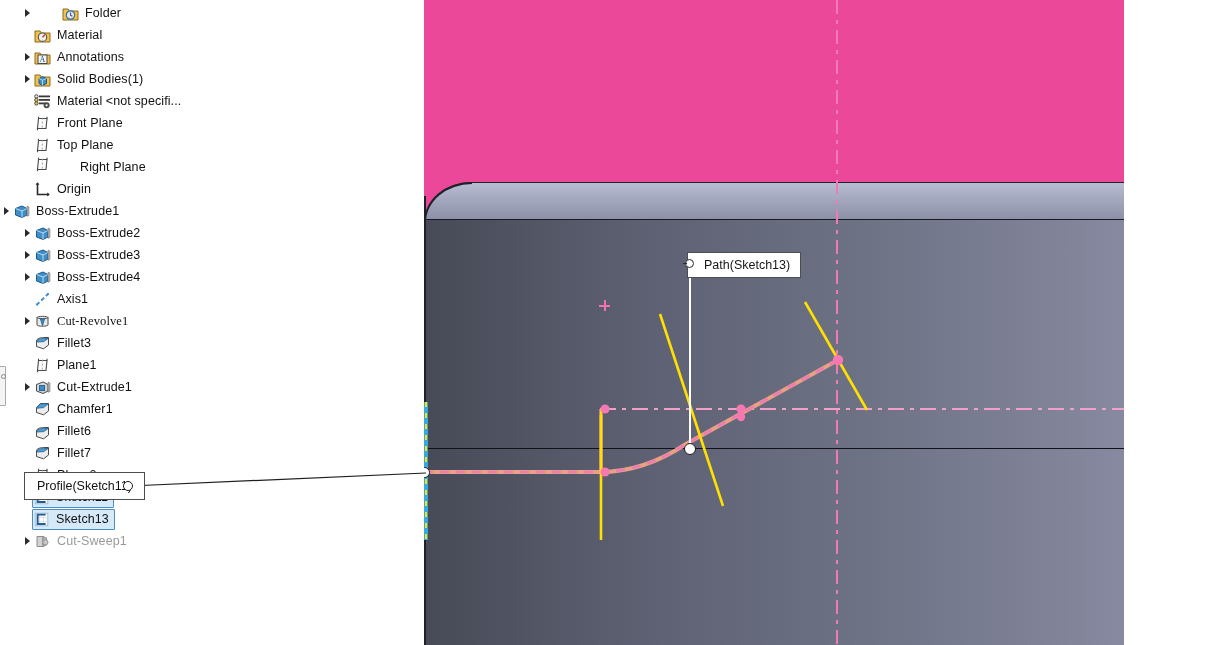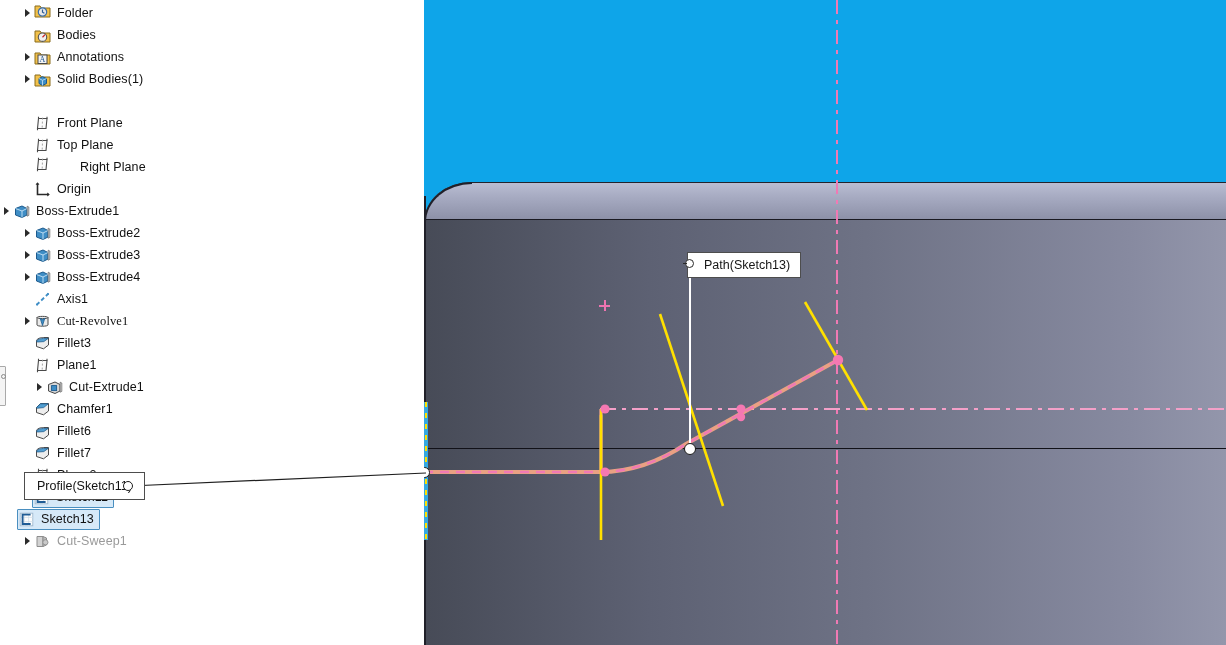--- a/index.html
+++ b/index.html
@@ -87,22 +87,22 @@
     left: 1px; top: 374px;
     width: 5px; height: 5px;
     border-radius: 50%;
     border: 1px solid #8a8a8a;
   }
 
   
   #graphics {
     position: absolute;
     left: 424px; top: 0;
-    width: 802px; height: 645px;
-    background: #0ea5e9;
+    width: 700px; height: 645px;
+    background: #ec4899;
     overflow: hidden;
   }
 
   
   #body-top-band {
     position: absolute;
     left: 1px; top: 182px;
     width: 801px; height: 38px;
     background: linear-gradient(180deg, #b9bdd2 0%, #a7abc2 38%, #8d91a8 100%);
     border-top-left-radius: 46px 38px;
@@ -274,42 +274,42 @@
 </style>
 </head>
 <body>
 
 <div id="app">
 
   <div id="tree-panel">
     <div id="tree-rows">
         <div class="tree-row" style="top: 2px; padding-left: 21px;">
           <span class="expander has-arrow"></span>
-          <span style="display: flex; ">
+          <span style="display: flex; align-items: center; margin-left: 28px;">
             <span class="tree-icon ic">
               <svg width="17" height="17" viewBox="0 0 17 17">
                 <path d="M1 4h5l1.5 2H16v9H1z" fill="#f2c14b" stroke="#8a6d1d" stroke-width="1"></path>
                 <circle cx="8.5" cy="10" r="4.2" fill="#e8e8e8" stroke="#3b6ea8" stroke-width="1.2"></circle>
                 <path d="M8.5 7.6v2.6l1.9 1.1" stroke="#2a5d97" stroke-width="1.2" fill="none"></path>
               </svg>
             </span>
             <span class="tree-label">Folder</span>
           </span>
         </div>
         <div class="tree-row" style="top: 24px; padding-left: 21px;">
           <span class="expander"></span>
           <span style="display: flex; align-items: center;">
             <span class="tree-icon ic">
               <svg width="17" height="17" viewBox="0 0 17 17">
                 <path d="M1 4h5l1.5 2H16v9H1z" fill="#f2c14b" stroke="#8a6d1d" stroke-width="1"></path>
                 <circle cx="8.5" cy="10.2" r="4.2" fill="#f0f0f0" stroke="#555" stroke-width="1.1"></circle>
                 <path d="M8.5 10.2L11 7.6" stroke="#cc2222" stroke-width="1.3"></path>
               </svg>
             </span>
-            <span class="tree-label">Bodies</span>
+            <span class="tree-label">Material</span>
           </span>
         </div>
         <div class="tree-row" style="top: 46px; padding-left: 21px;">
           <span class="expander has-arrow"></span>
           <span style="display: flex; align-items: center;">
             <span class="tree-icon ic">
               <svg width="17" height="17" viewBox="0 0 17 17">
                 <path d="M1 4h5l1.5 2H16v9H1z" fill="#f2c14b" stroke="#8a6d1d" stroke-width="1"></path>
                 <rect x="4" y="6" width="9" height="8.5" fill="#f4f4f4" stroke="#4a4a4a" stroke-width="1"></rect>
                 <text x="8.5" y="13" font-size="8" font-family="Liberation Serif, serif" fill="#1a4f8a" text-anchor="middle">A</text>
@@ -326,20 +326,35 @@
                 <path d="M1 4h5l1.5 2H16v9H1z" fill="#f2c14b" stroke="#8a6d1d" stroke-width="1"></path>
                 <path d="M5 7.5l3.5-1.8L12.5 7.5v5L8.5 14.5 5 12.5z" fill="#3f8ec6" stroke="#1d5a8d" stroke-width="1"></path>
                 <path d="M5 7.5l3.5 1.8 4-1.8M8.5 9.3v5.2" stroke="#bcdcf2" stroke-width="0.9" fill="none"></path>
               </svg>
             </span>
             <span class="tree-label">Solid Bodies(1)</span>
           </span>
         </div>
         <div class="tree-row" style="top: 90px; padding-left: 21px;">
           <span class="expander"></span>
+          <span style="display: flex; align-items: center;">
+            <span class="tree-icon ic">
+              <svg width="17" height="17" viewBox="0 0 17 17">
+                <rect x="5" y="2.5" width="11" height="1.8" fill="#3a3a3a"></rect>
+                <rect x="5" y="6" width="11" height="1.8" fill="#3a3a3a"></rect>
+                <rect x="5" y="9.5" width="7" height="1.8" fill="#3a3a3a"></rect>
+                <circle cx="2.4" cy="3.4" r="1.7" fill="#e8e8e8" stroke="#3a3a3a" stroke-width="0.9"></circle>
+                <circle cx="2.4" cy="6.9" r="1.7" fill="#f2c14b" stroke="#3a3a3a" stroke-width="0.9"></circle>
+                <circle cx="2.4" cy="10.4" r="1.7" fill="#f2c14b" stroke="#3a3a3a" stroke-width="0.9"></circle>
+                <circle cx="12.6" cy="12.3" r="3" fill="#4a4a4a"></circle>
+                <circle cx="12.6" cy="12.3" r="1.1" fill="#fff"></circle>
+              </svg>
+            </span>
+            <span class="tree-label">Material &lt;not specifi...</span>
+          </span>
         </div>
         <div class="tree-row" style="top: 112px; padding-left: 21px;">
           <span class="expander"></span>
           <span style="display: flex; align-items: center;">
             <span class="tree-icon ic">
               <svg width="17" height="17" viewBox="0 0 17 17">
                 <path d="M4.5 3.5 L13 3.5 L12 13.5 L3.5 13.5 Z" fill="#fbfbfb" stroke="#4a4a4a" stroke-width="1.1"></path>
                 <path d="M4.5 3.5 L4.5 1.8 M13 3.5 L13 1.8 M3.5 13.5 L3.5 15.2" stroke="#4a4a4a" stroke-width="1.1"></path>
                 <path d="M8.6 2.6 L8.1 14.4" stroke="#9a9a9a" stroke-width="0.9" stroke-dasharray="2 2"></path>
               </svg>
@@ -482,21 +497,21 @@
             <span class="tree-icon ic">
               <svg width="17" height="17" viewBox="0 0 17 17">
                 <path d="M4.5 3.5 L13 3.5 L12 13.5 L3.5 13.5 Z" fill="#fbfbfb" stroke="#4a4a4a" stroke-width="1.1"></path>
                 <path d="M4.5 3.5 L4.5 1.8 M13 3.5 L13 1.8 M3.5 13.5 L3.5 15.2" stroke="#4a4a4a" stroke-width="1.1"></path>
                 <path d="M8.6 2.6 L8.1 14.4" stroke="#9a9a9a" stroke-width="0.9" stroke-dasharray="2 2"></path>
               </svg>
             </span>
             <span class="tree-label">Plane1</span>
           </span>
         </div>
-        <div class="tree-row" style="top: 376px; padding-left: 33px;">
+        <div class="tree-row" style="top: 376px; padding-left: 21px;">
           <span class="expander has-arrow"></span>
           <span style="display: flex; align-items: center;">
             <span class="tree-icon ic">
               <svg width="17" height="17" viewBox="0 0 17 17">
                 <path d="M2.5 5.5 L9 3 L14 5.5 L14 12 L9 14.5 L2.5 12 Z" fill="#d7d7d7" stroke="#4a4a4a" stroke-width="1"></path>
                 <rect x="5.6" y="6.6" width="5" height="5" fill="#3f8ec6" stroke="#1d5a8d" stroke-width="0.9"></rect>
                 <path d="M14.2 3.2 L15.8 4 L15.8 12.4 L14.2 13.2 Z" fill="#e9e9e9" stroke="#6a6a6a" stroke-width="0.8"></path>
               </svg>
             </span>
             <span class="tree-label">Cut-Extrude1</span>
@@ -557,21 +572,21 @@
             <span class="tree-icon ic">
               <svg width="17" height="17" viewBox="0 0 17 17">
                 <rect x="2.2" y="2.2" width="12.6" height="12.6" fill="#fcfcfc" stroke="#9fb8cd" stroke-width="0.9"></rect>
                 <path d="M6.4 2.2 L6.4 14.8 M10.6 2.2 L10.6 14.8 M2.2 6.4 L14.8 6.4 M2.2 10.6 L14.8 10.6" stroke="#cfdde8" stroke-width="0.7"></path>
                 <path d="M12.6 3.6 L4.6 3.6 L4.6 13 L12.6 13" fill="none" stroke="#1f5c96" stroke-width="1.9"></path>
               </svg>
             </span>
             <span class="tree-label">Sketch11</span>
           </span>
         </div>
-        <div class="tree-row" style="top: 508px; padding-left: 6px;">
+        <div class="tree-row" style="top: 508px; padding-left: 21px;">
           <span class="expander"></span>
           <span class="sel-box" style="display: flex; align-items: center;">
             <span class="tree-icon ic">
               <svg width="17" height="17" viewBox="0 0 17 17">
                 <rect x="2.2" y="2.2" width="12.6" height="12.6" fill="#fcfcfc" stroke="#9fb8cd" stroke-width="0.9"></rect>
                 <path d="M6.4 2.2 L6.4 14.8 M10.6 2.2 L10.6 14.8 M2.2 6.4 L14.8 6.4 M2.2 10.6 L14.8 10.6" stroke="#cfdde8" stroke-width="0.7"></path>
                 <path d="M12.6 3.6 L4.6 3.6 L4.6 13 L12.6 13" fill="none" stroke="#1f5c96" stroke-width="1.9"></path>
               </svg>
             </span>
             <span class="tree-label">Sketch13</span>

